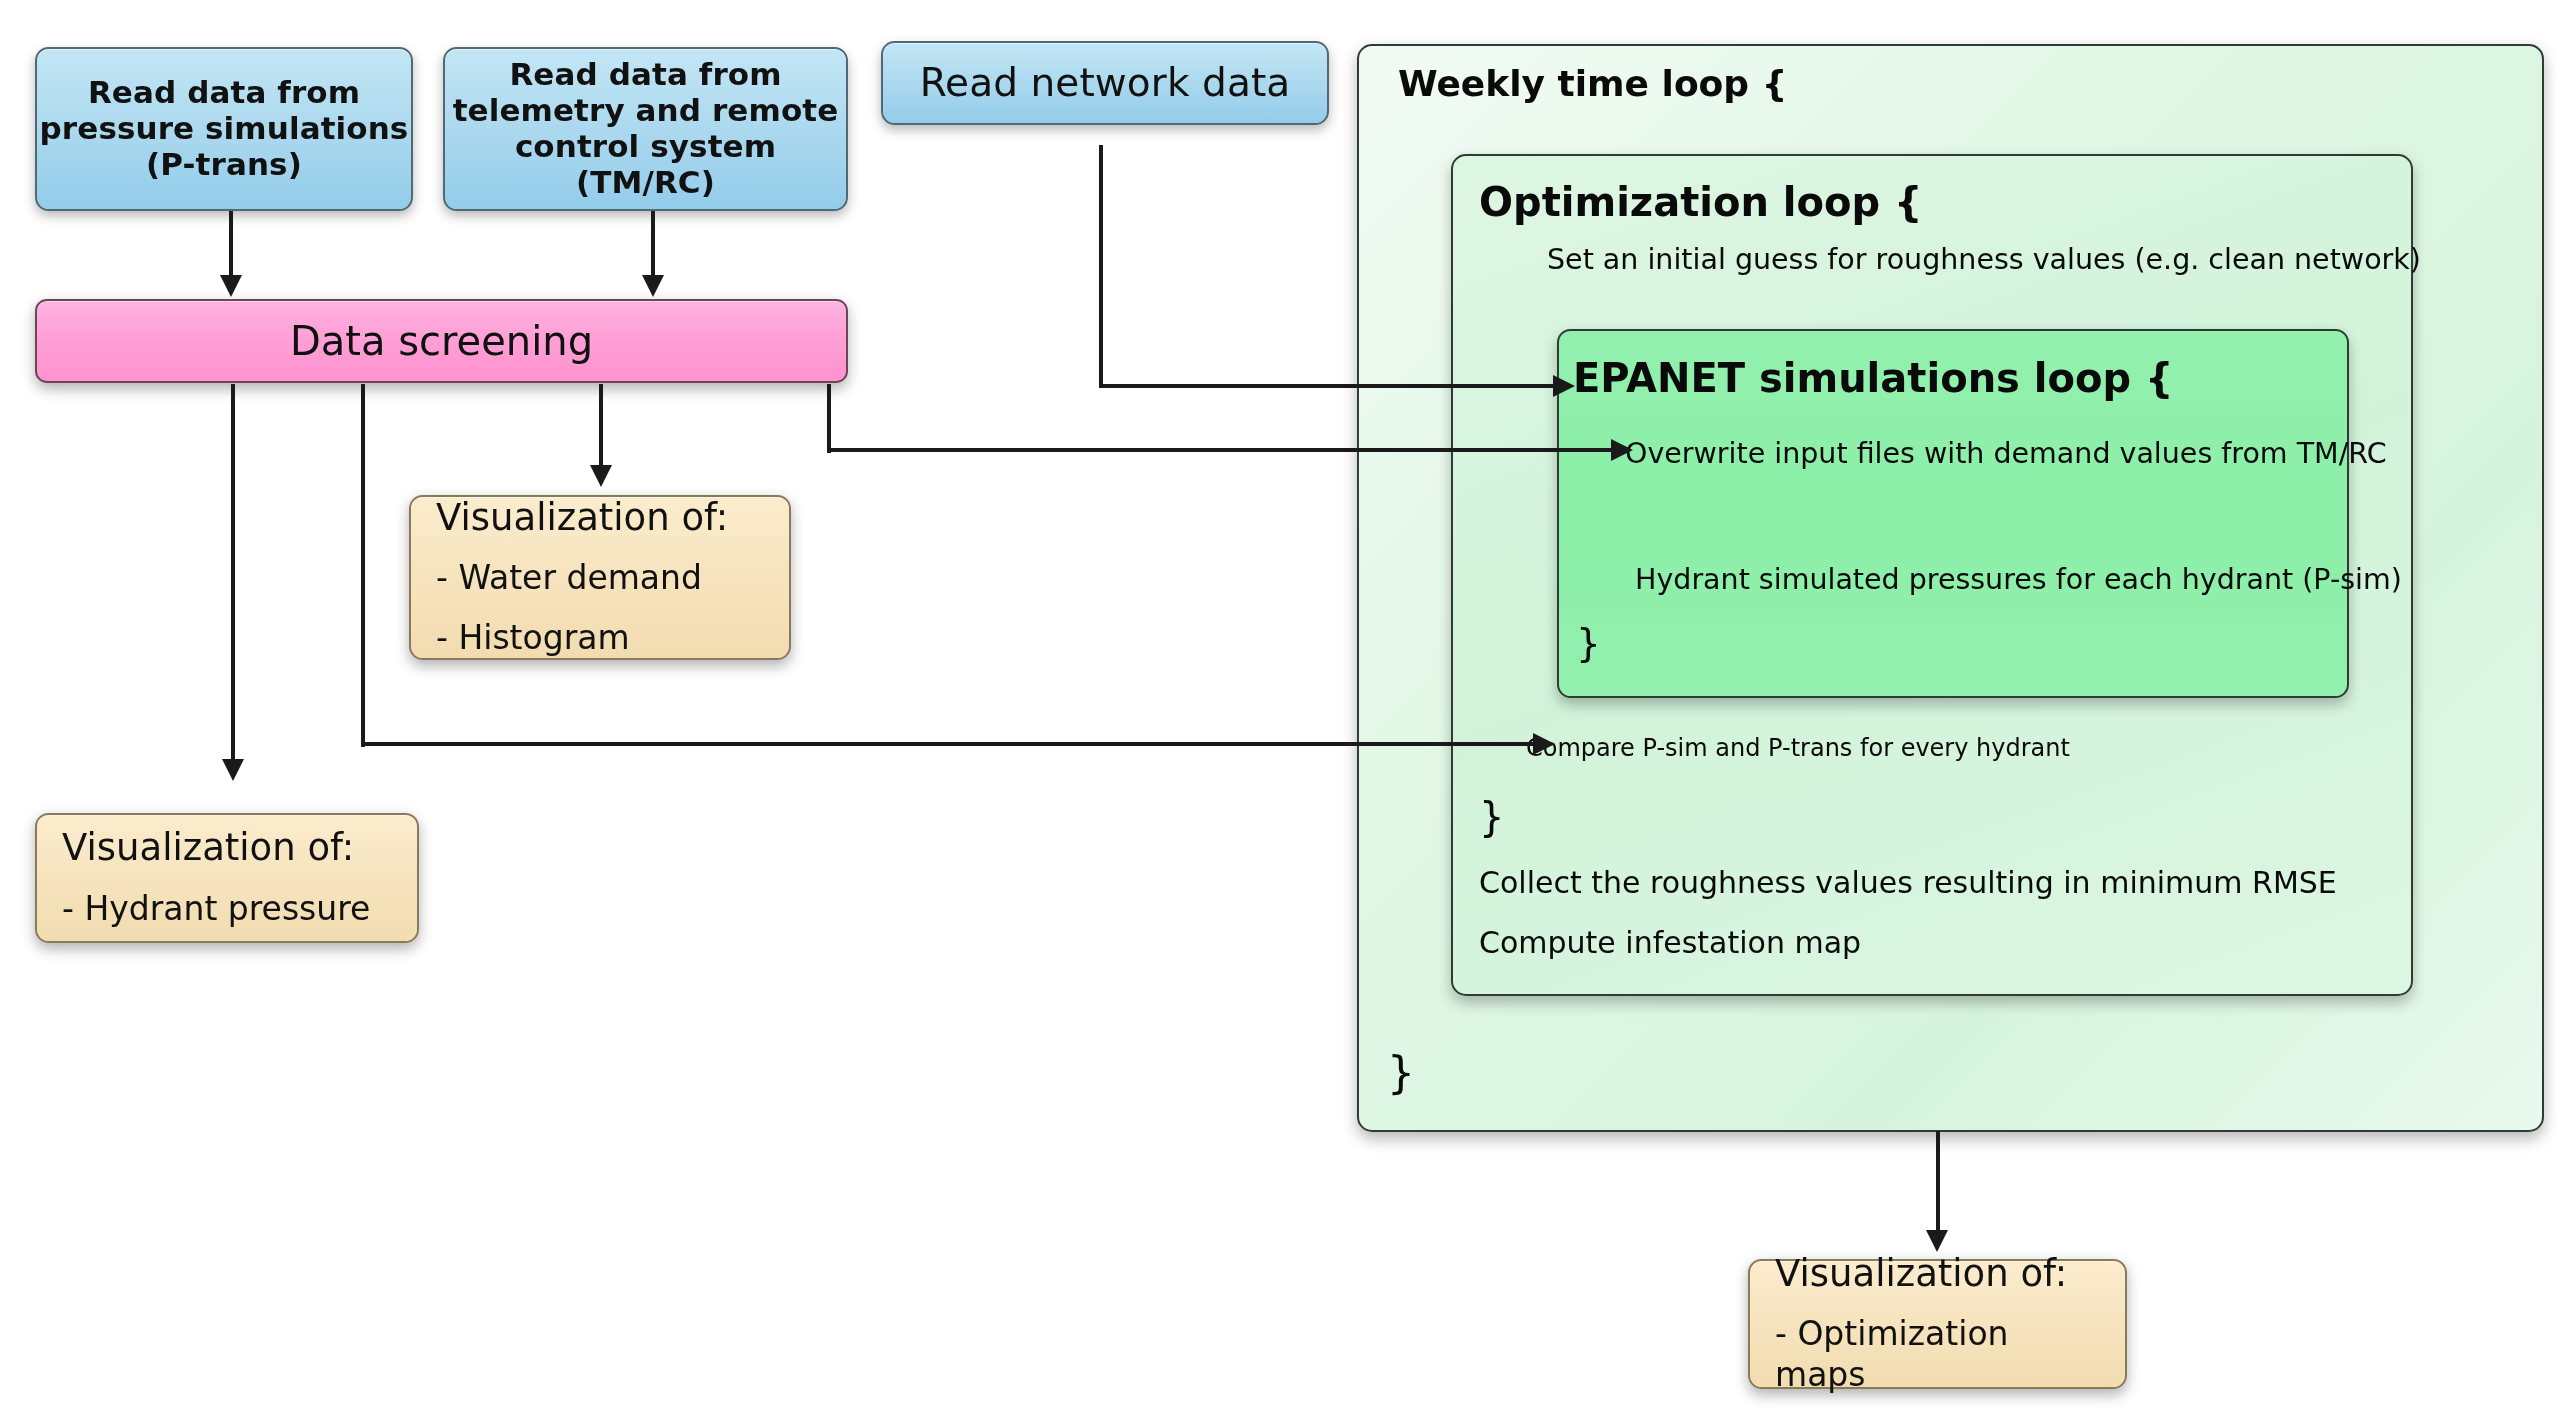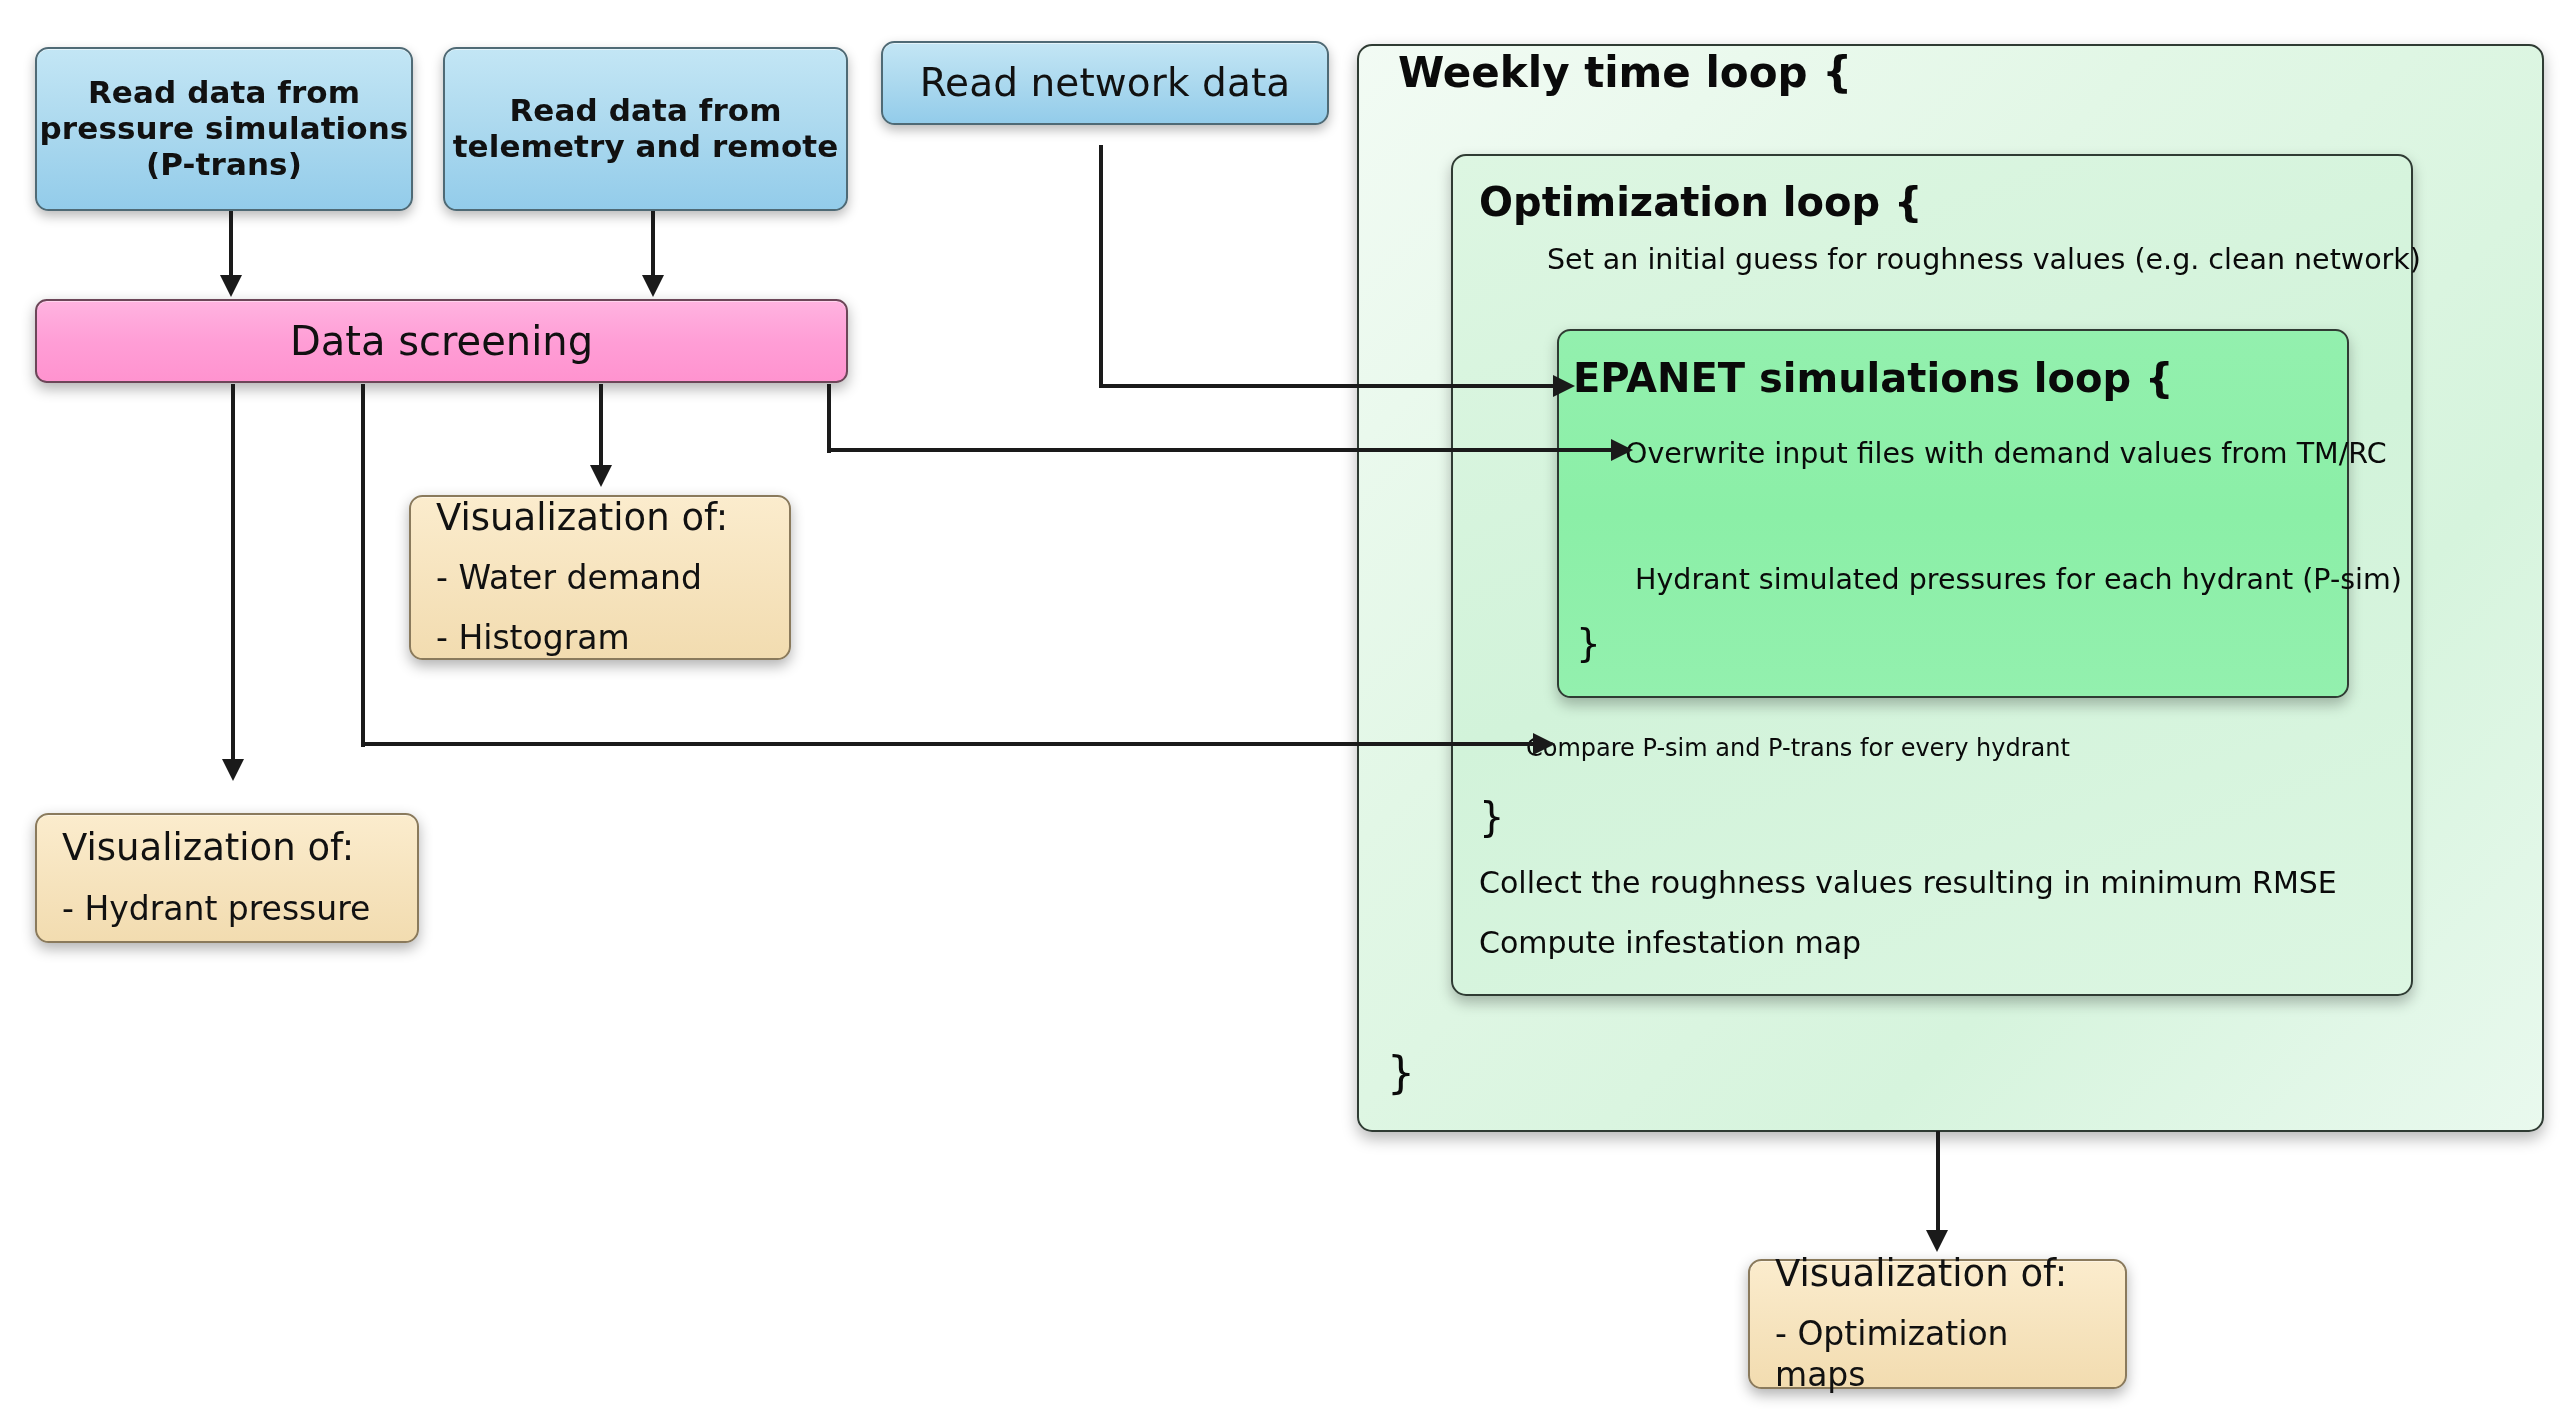--- a/index.html
+++ b/index.html
@@ -78,21 +78,21 @@
   .arrowRight{position:absolute;width:0;height:0;
     border-top:11px solid transparent;border-bottom:11px solid transparent;
     border-left:22px solid #1a1a1a;}
 </style>
 </head>
 <body>
 
 <div id="stage">
 
   <div class="greenOuter" style="left:1357px;top:44px;width:1187px;height:1088px;"></div>
-  <div class="loopHead" style="left:1398px;top:48px;font-size:42px;">Weekly time loop {</div>
+  <div class="loopHead" style="left:1398px;top:63px;font-size:36px;">Weekly time loop {</div>
   <div class="brace" style="left:1387px;top:1047px;font-size:44px;">}</div>
 
   <div class="greenMid" style="left:1451px;top:154px;width:962px;height:842px;"></div>
   <div class="loopHead" style="left:1479px;top:179px;font-size:40px;">Optimization loop {</div>
   <div class="loopLine" style="left:1547px;top:243px;font-size:28.5px;">Set an initial guess for roughness values (e.g. clean network)</div>
 
   <div class="greenInner" style="left:1557px;top:329px;width:792px;height:369px;"></div>
   <div class="loopHead" style="left:1573px;top:355px;font-size:40px;">EPANET simulations loop {</div>
   <div class="loopLine" style="left:1625px;top:437px;font-size:28.5px;">Overwrite input files with demand values from TM/RC</div>
   <div class="loopLine" style="left:1635px;top:563px;font-size:28.5px;">Hydrant simulated pressures for each hydrant (P-sim)</div>
@@ -105,20 +105,21 @@
 
   <div class="node blue" style="left:35px;top:47px;width:378px;height:164px;">
     <div class="line">Read data from</div>
     <div class="line">pressure simulations</div>
     <div class="line">(P-trans)</div>
   </div>
 
   <div class="node blue" style="left:443px;top:47px;width:405px;height:164px;">
     <div class="line">Read data from</div>
     <div class="line">telemetry and remote</div>
+    <div class="line">control system (TM/RC)</div>
   </div>
 
   <div class="node blue single" style="left:881px;top:41px;width:448px;height:84px;">
     <div class="line">Read network data</div>
   </div>
 
   <div class="node pink" style="left:35px;top:299px;width:813px;height:84px;">
     <div class="line">Data screening</div>
   </div>
 

